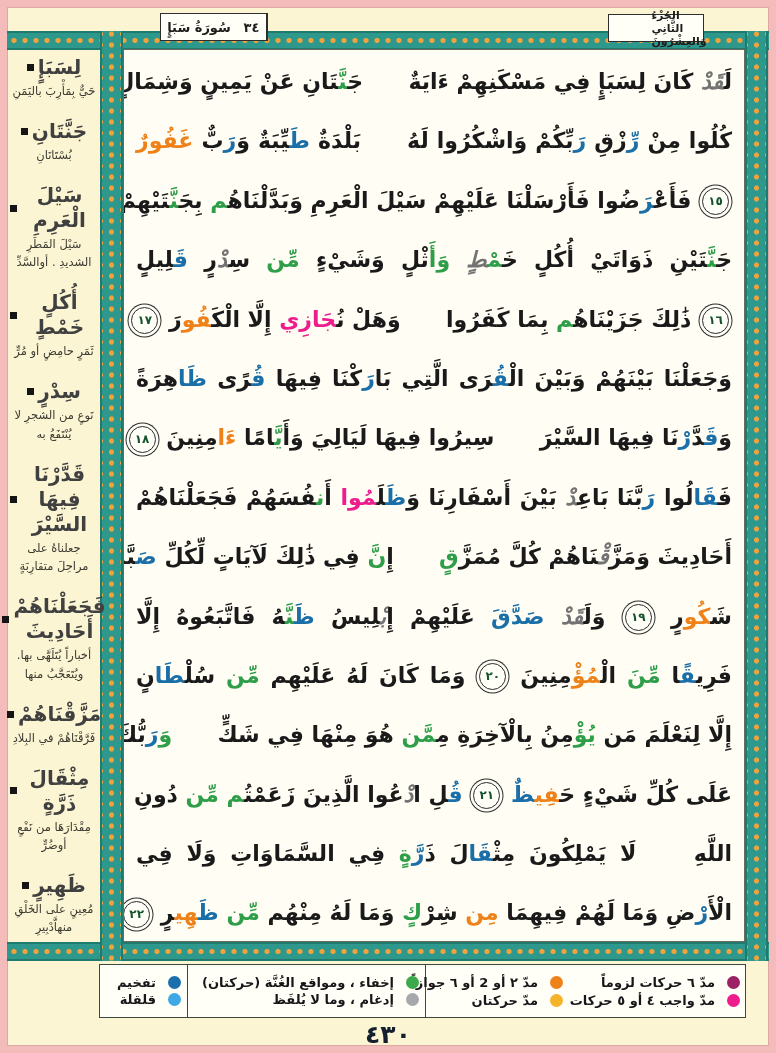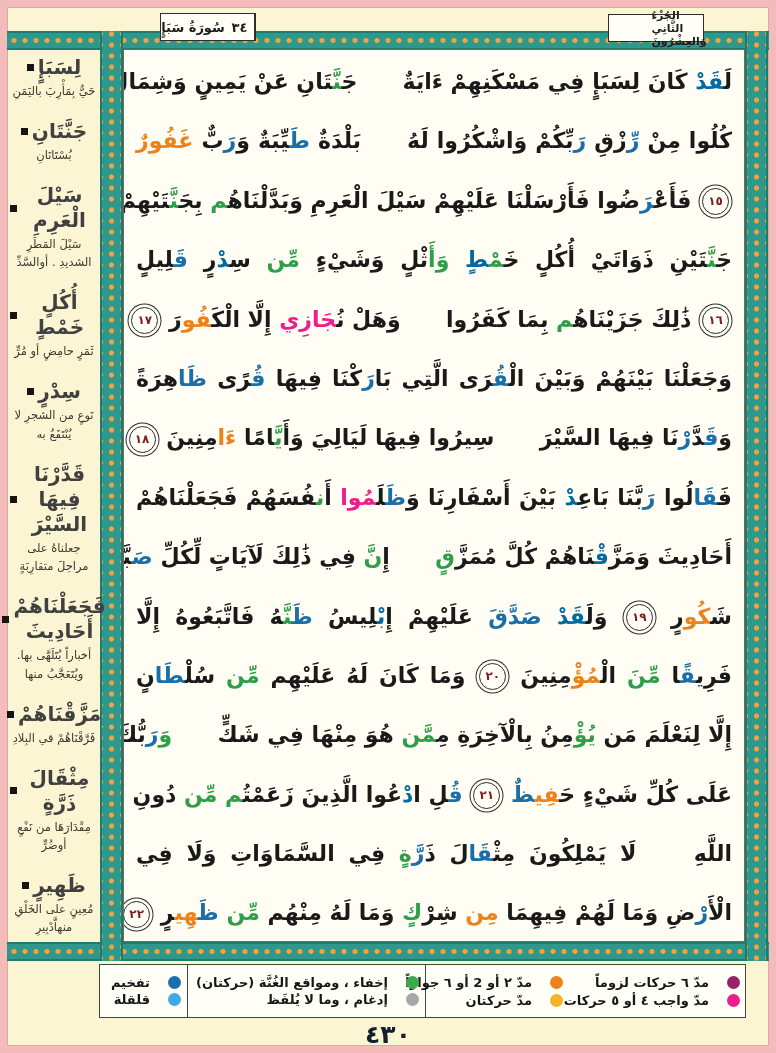--- a/index.html
+++ b/index.html
@@ -16,60 +16,60 @@
   .band.v { border-left:2px solid #1f7a6f; border-right:2px solid #1f7a6f; }
   .band-top    { left:0; right:0; top:24px; height:19px; }
   .band-bottom { left:0; right:0; top:935px; height:19px; }
   .band-vleft  { left:93px; width:23px; top:24px; height:930px; }
   .band-vright { right:1px; width:23px; top:24px; height:930px; }
 
   
   .cartouche { position:absolute; background:#fffef7; border:1.5px solid #2e2e2e; height:28px;
                display:flex; align-items:center; justify-content:center; z-index:3;
                font-weight:bold; color:#1d1d1d; }
-  .cartouche-surah { left:153px; top:6px; width:96px; }
+  .cartouche-surah { left:153px; top:6px; width:108px; }
   .cartouche-surah .num { width:30px; text-align:center; border-left:none; border-right:1.5px solid #2e2e2e;
                           align-self:stretch; display:flex; align-items:center; justify-content:center;
                           font-size:13px; order:2; }
   .cartouche-surah .nm  { flex:1; text-align:center; font-size:13px; order:1; }
   .cartouche-juz { left:601px; top:7px; width:96px; font-size:11px;padding-left:46px; }
 
   
   .textarea { position:absolute; left:116px; top:42px; width:622px; height:893px;
               background:#fffdf4; border:1px solid #6b6b5d; padding:2px 12px 0 12px; overflow:hidden; }
   .qline { direction:rtl; text-align:justify; text-align-last:justify; white-space:nowrap;
            height:59.4px; line-height:59.4px; font-size:22px; font-weight:bold; color:#1a1a1a; }
   .gap { display:inline-block; width:30px; }
-  .c-k { color:#1a1a1a; } .c-b { color:#1b6fa8; } .c-q { color:#0369a1; }
+  .c-k { color:#1a1a1a; } .c-b { color:#1b6fa8; } .c-q { color:#737373;font-style:italic; }
   .c-g { color:#2e9e49; } .c-o { color:#ee8118; }
   .c-n { color:#9c2064; } .c-m { color:#ee1c8d; }
   .ayah-mark { display:inline-flex; align-items:center; justify-content:center;
                width:27px; height:27px; border:1.5px solid #2b2b2b; border-radius:50%;
                background:#fffef7; box-shadow:0 0 0 2.5px #fffef7, 0 0 0 3.5px #2b2b2b;
-               font-size:12px; font-weight:bold; color:#7f1d1d; vertical-align:middle; margin:0 3px; }
+               font-size:12px; font-weight:bold; color:#14532d; vertical-align:middle; margin:0 3px; }
 
   
   .margin-col { position:absolute; left:3px; top:48px; width:88px; height:882px;
                 display:flex; flex-direction:column; justify-content:space-between; z-index:2; }
   .note { direction:rtl; text-align:center; }
   .note-head { display:flex; align-items:center; justify-content:center; gap:4px; direction:ltr; }
   .bullet { width:7px; height:7px; background:#151515; flex:0 0 auto; }
   .note-word { font-weight:bold; color:#404040; font-size:20px; line-height:1.25; }
   .note-def  { color:#3c3b33; font-size:11.5px; line-height:1.6; margin-top:2px; }
 
   
   .legend { position:absolute; left:92px; right:23px; top:957px; height:54px; background:#fffef7;
             border:1.5px solid #3c4a3c; display:flex; direction:rtl; }
   .lcol { border-left:1.5px solid #3c4a3c; display:flex; flex-direction:column; justify-content:center;
           padding:2px 6px; gap:2px; }
   .lcol:last-child { border-left:none; }
   .lcol-madd { width:320px; display:grid; grid-template-columns:57% 43%; align-content:center; row-gap:3px; }
   .lcol-ghunnah { width:238px; }
   .lcol-heavy { flex:1; }
-  .litem { display:flex; direction:rtl; align-items:center; gap:18px; font-size:13px; font-weight:bold;
+  .litem { display:flex; direction:rtl; align-items:center; gap:12px; font-size:13px; font-weight:bold;
            color:#17171a; white-space:nowrap; }
   .dot { width:13px; height:13px; border-radius:50%; flex:0 0 auto; }
 
   .pagenum { position:absolute; left:0; right:0; top:1013px; text-align:center;
              font-size:25px; font-weight:bold; color:#15202e; }
 </style>
 </head>
 <body>
 
 <div class="canvas">

